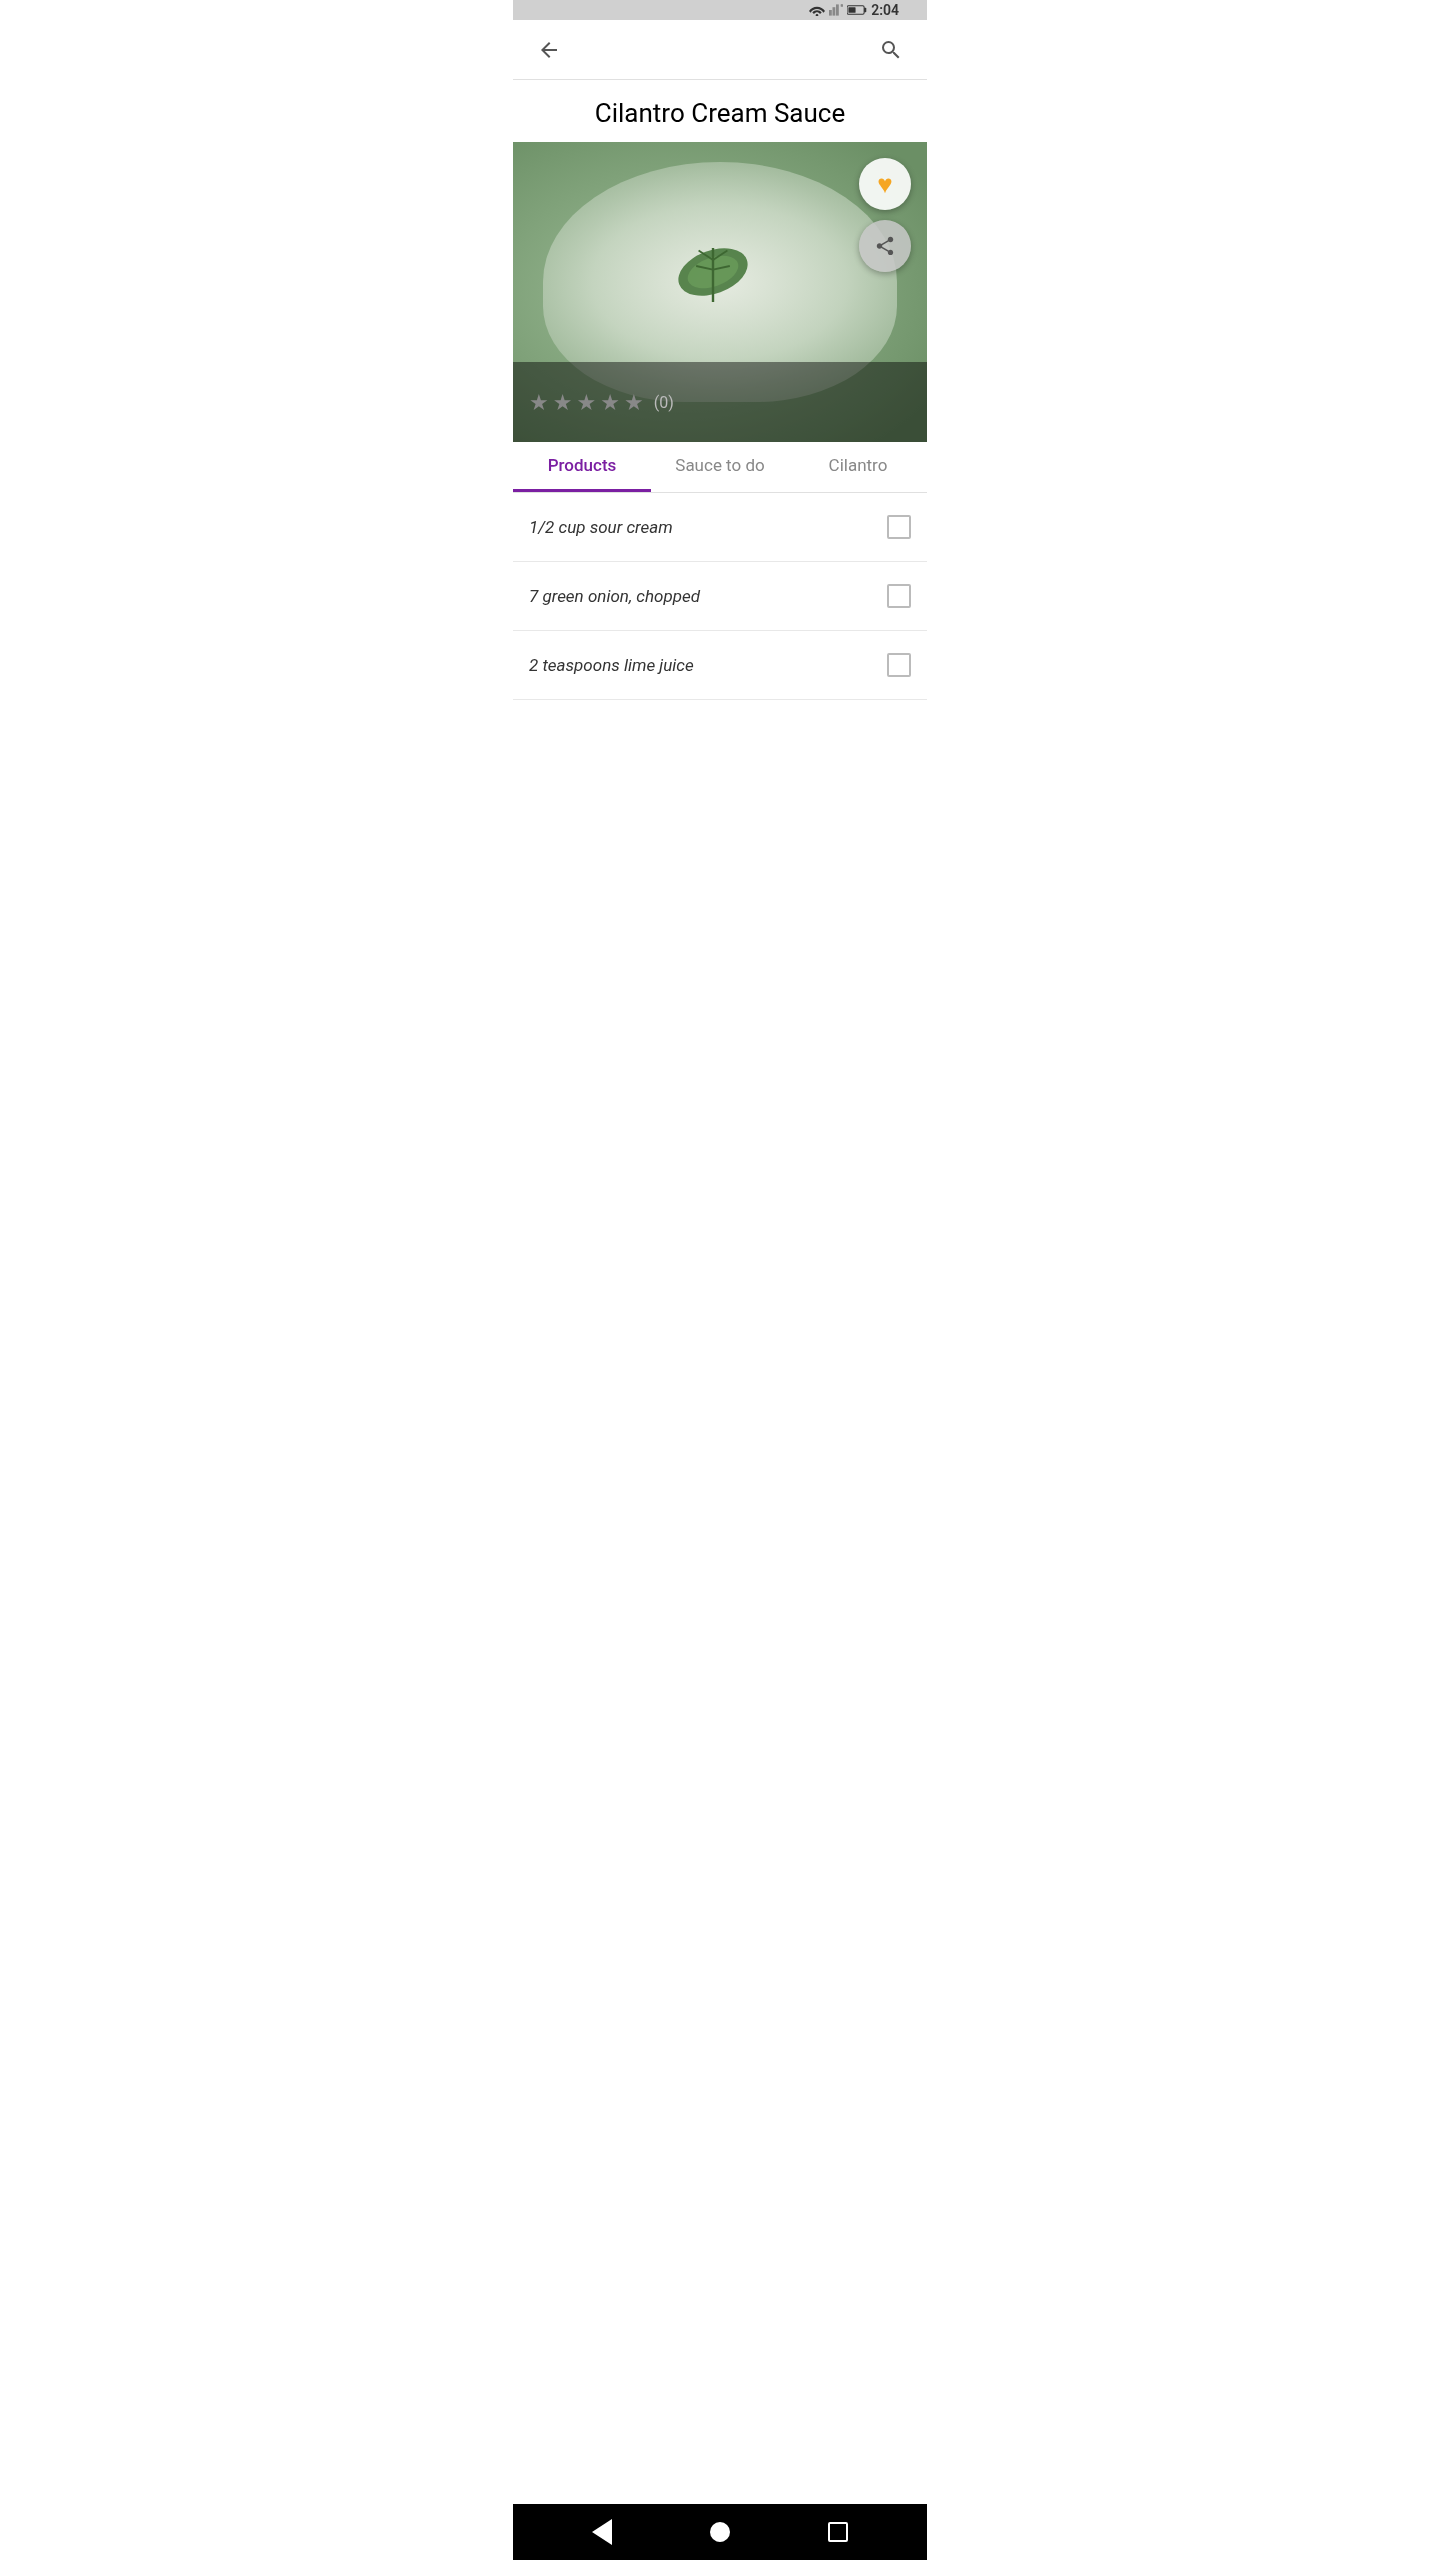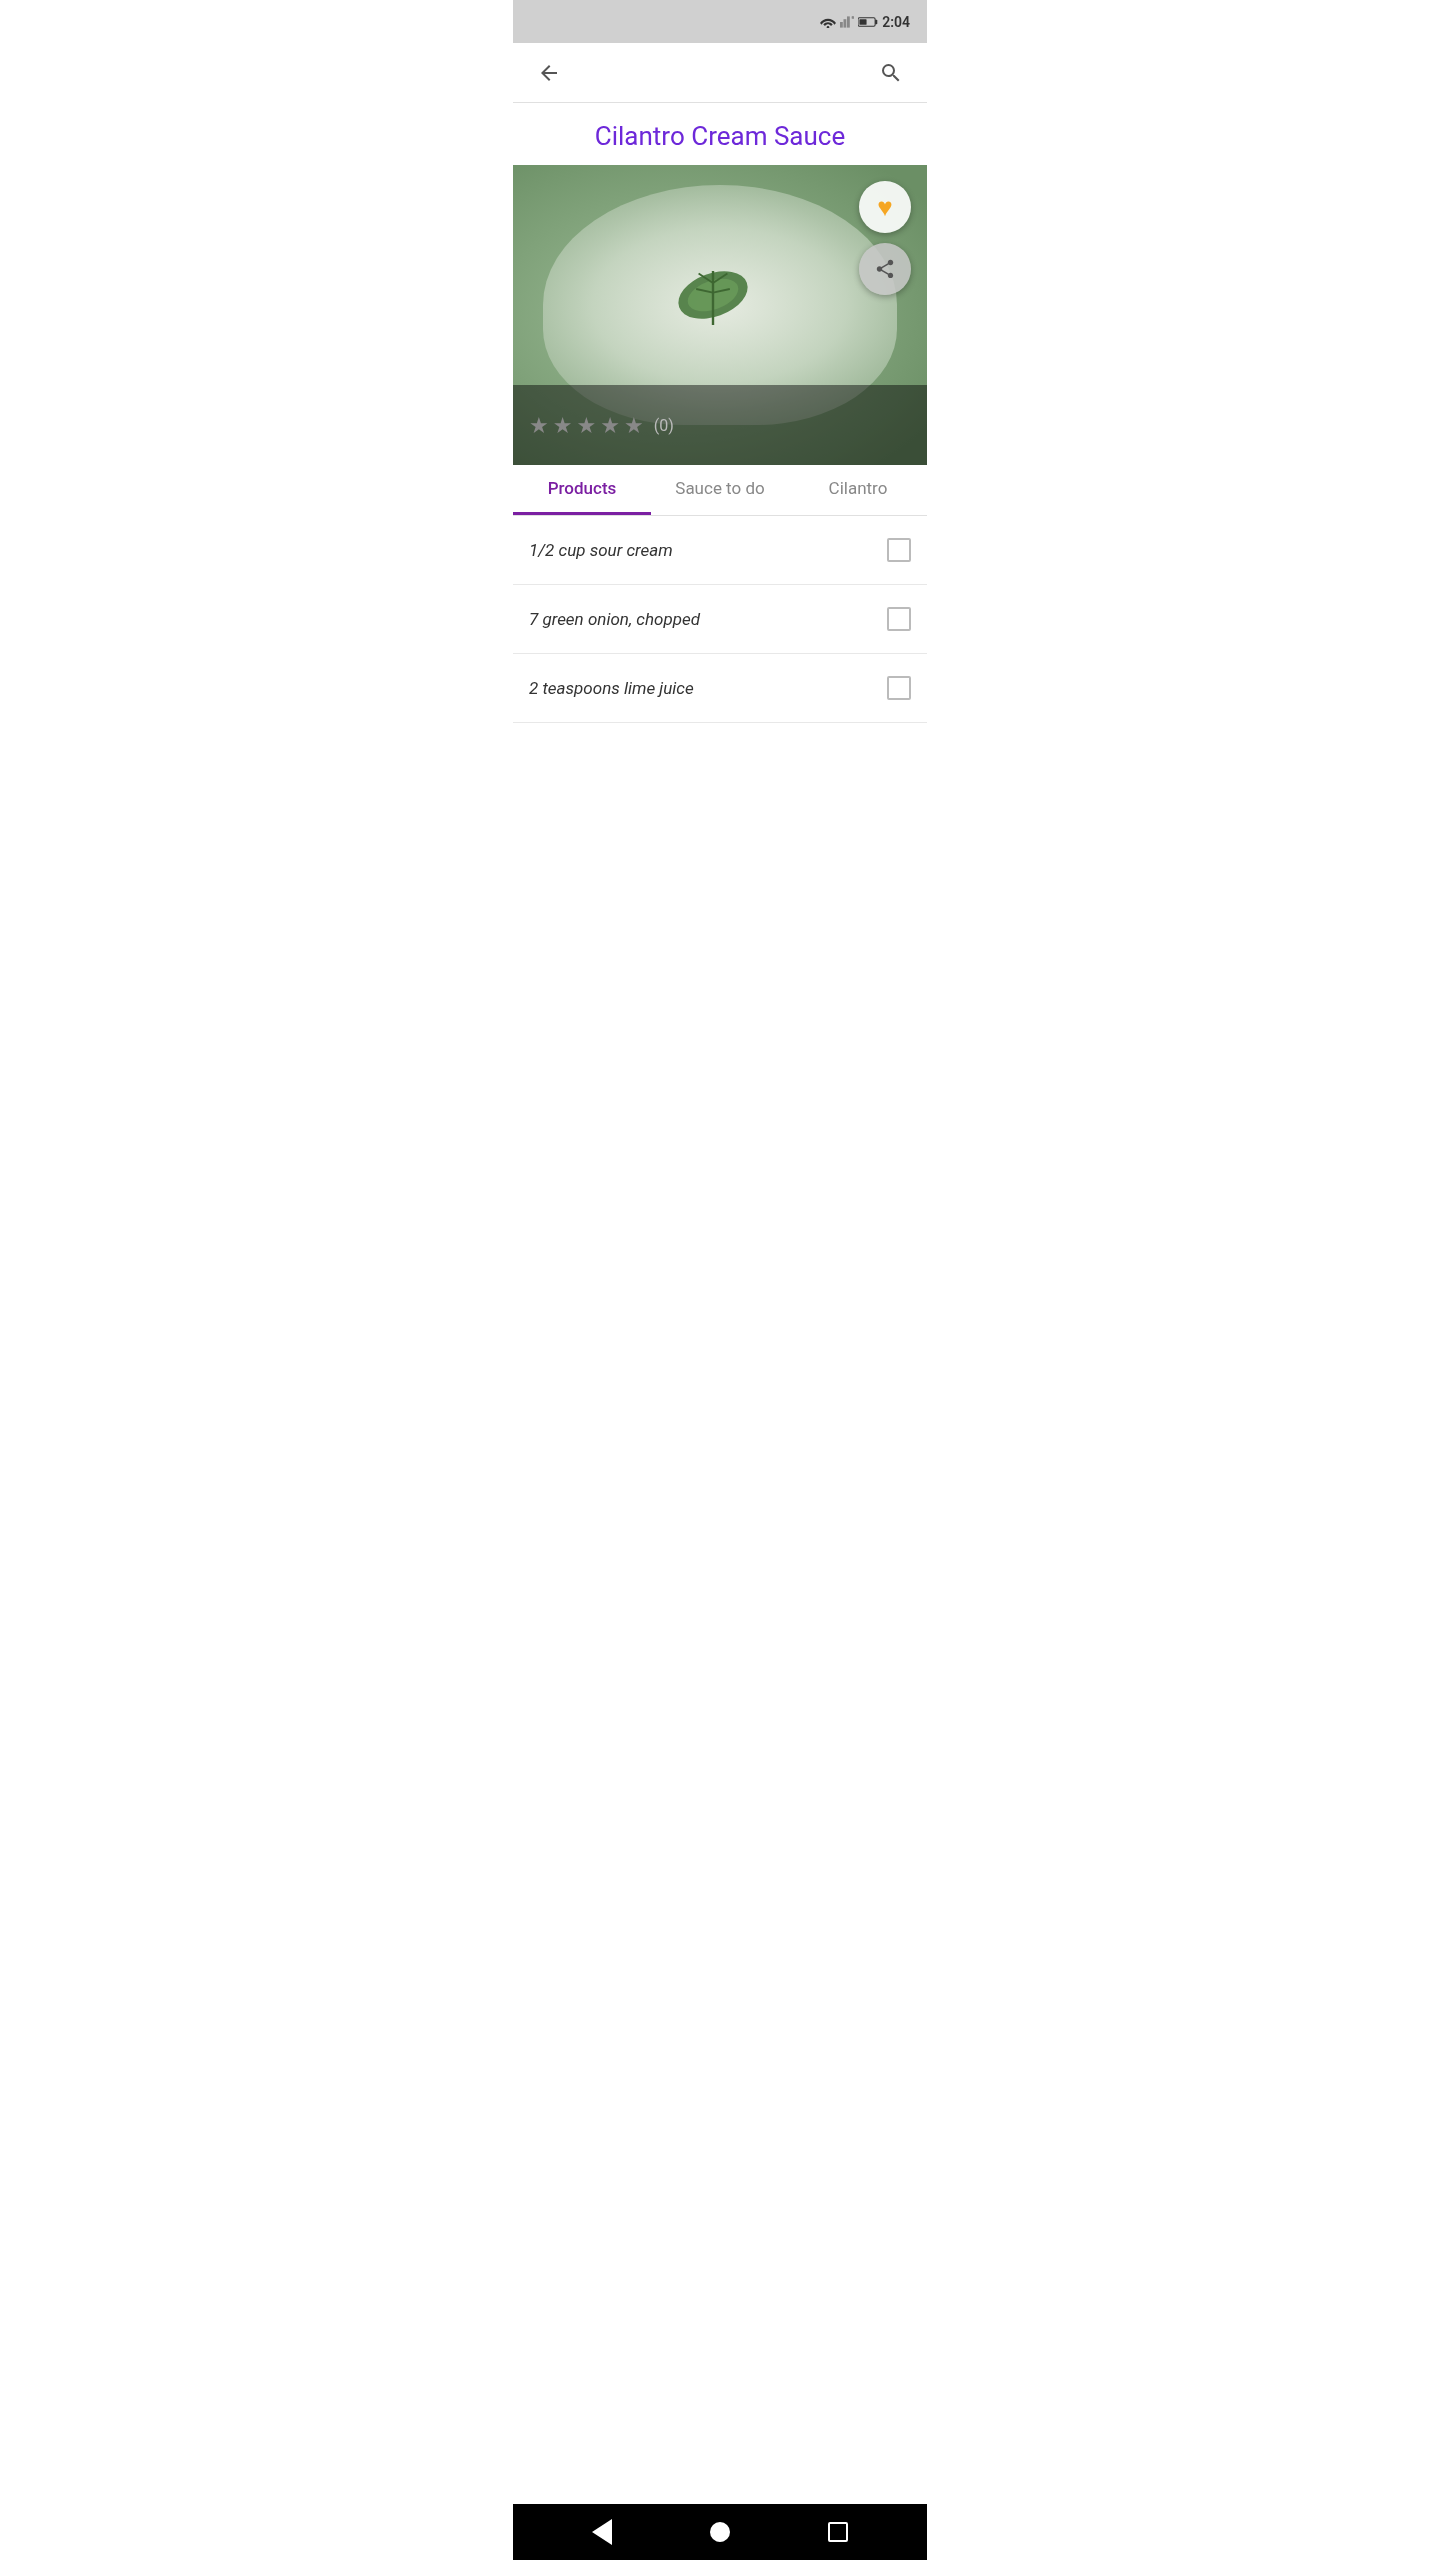--- a/index.html
+++ b/index.html
@@ -15,25 +15,25 @@
       width: 414px;
       margin: 0 auto;
       min-height: 100vh;
       display: flex;
       flex-direction: column;
     }
 
     
     .status-bar {
       background: #d0d0d0;
-      height: 43px;
+      height: 20px;
       display: flex;
       align-items: center;
       justify-content: flex-end;
-      padding: 0 17px;
+      padding: 0 28px;
       gap: 6px;
     }
 
     .status-bar-icons {
       display: flex;
       align-items: center;
       gap: 4px;
     }
 
     .status-time {
@@ -70,21 +70,21 @@
       height: 24px;
       fill: #555;
     }
 
     
     .recipe-title {
       text-align: center;
       padding: 18px 20px 14px;
       font-size: 26px;
       font-weight: 400;
-      color: #6d28d9;
+      color: #000000;
     }
 
     
     .image-container {
       position: relative;
       width: 100%;
       height: 300px;
       overflow: hidden;
       background: #888;
     }

